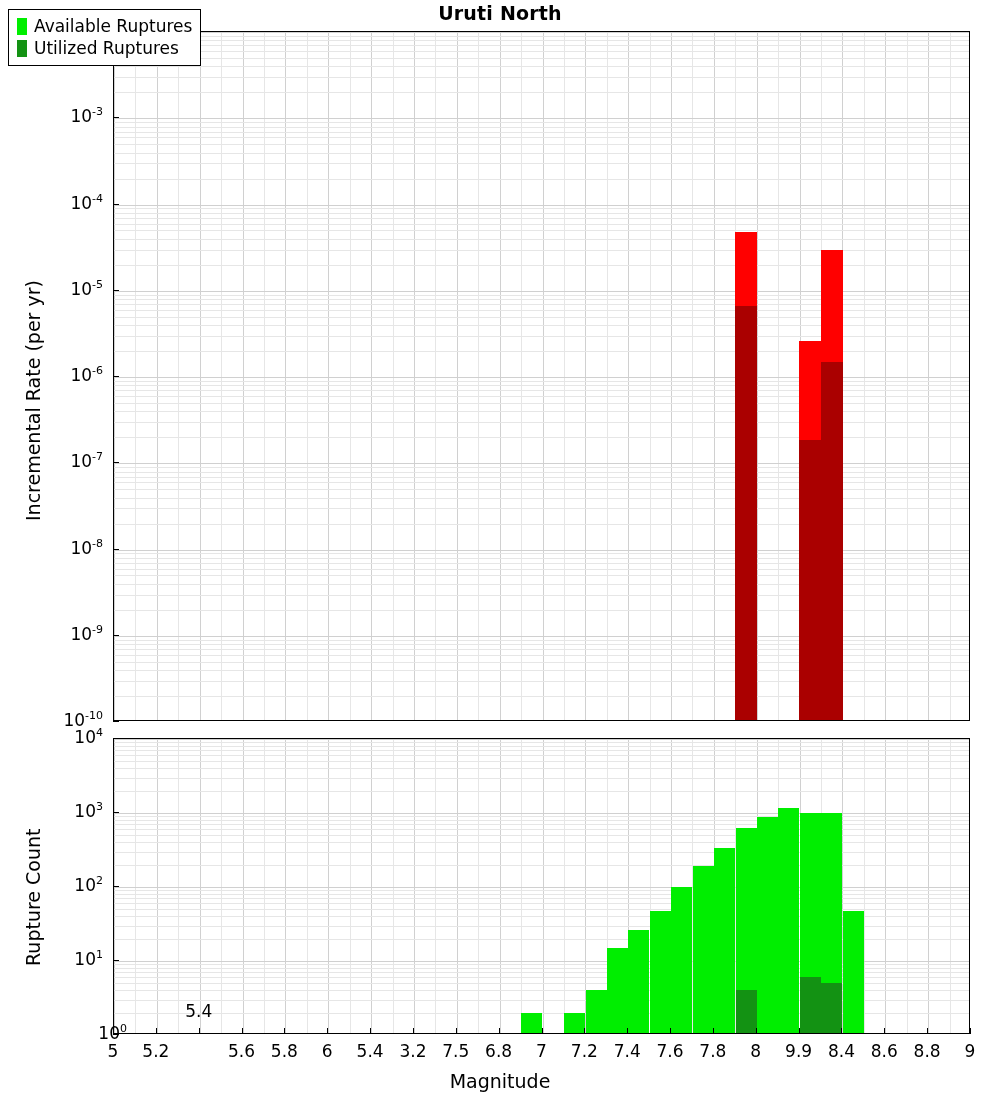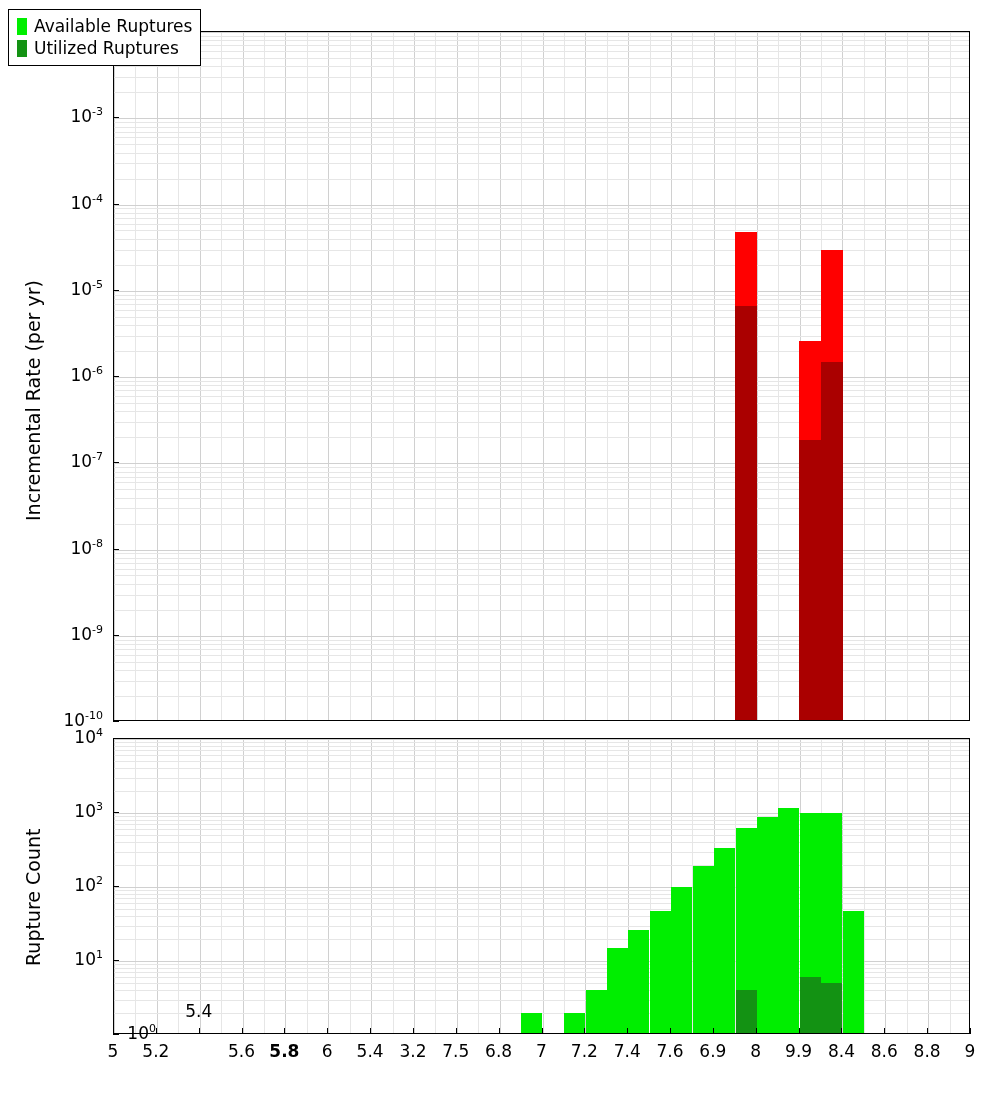--- a/index.html
+++ b/index.html
@@ -154,20 +154,21 @@
     white-space: nowrap;
   }
   #legend-top { right: 22px; top: 20px; }
   #legend-bottom { left: 8px; top: 9px; }
 </style>
 </head>
 <body>
 
 <div class="figure">
 
+  <div class="chart-title">Uruti North</div>
 
   <div class="panel" id="panel-top">
     <div class="gridlayer" id="grid-top">
         <div class="gline-v major" style="left: 0px;"></div>
         <div class="gline-v" style="left: 21px;"></div>
         <div class="gline-v major" style="left: 43px;"></div>
         <div class="gline-v" style="left: 64px;"></div>
         <div class="gline-v major" style="left: 86px;"></div>
         <div class="gline-v" style="left: 107px;"></div>
         <div class="gline-v major" style="left: 129px;"></div>
@@ -411,66 +412,67 @@
   </div>
   <div id="ticks-bottom">
       <div class="ylabel-tick" style="right: 897px; top: 726px;">10<sup>4</sup></div>
       <div class="tickmark-y" style="left: 113px; top: 738px;"></div>
       <div class="ylabel-tick" style="right: 897px; top: 800px;">10<sup>3</sup></div>
       <div class="tickmark-y" style="left: 113px; top: 812px;"></div>
       <div class="ylabel-tick" style="right: 897px; top: 874px;">10<sup>2</sup></div>
       <div class="tickmark-y" style="left: 113px; top: 886px;"></div>
       <div class="ylabel-tick" style="right: 897px; top: 948px;">10<sup>1</sup></div>
       <div class="tickmark-y" style="left: 113px; top: 960px;"></div>
-      <div class="ylabel-tick" style="right: 844px; top: 1022px; margin-left: 32px;">10<sup>0</sup></div>
+      <div class="ylabel-tick" style="right: 873px; top: 1022px; margin-left: 32px;">10<sup>0</sup></div>
       <div class="tickmark-y" style="left: 113px; top: 1034px;"></div>
       <div class="xlabel-tick" style="left: 83px; width: 60px; top: 1041px;">5</div>
       <div class="tickmark-x" style="left: 113px; top: 1028px;"></div>
       <div class="xlabel-tick" style="left: 125.85px; width: 60px; top: 1041px;">5.2</div>
       <div class="tickmark-x" style="left: 156px; top: 1028px;"></div>
       <div class="xlabel-tick" style="left: 168.7px; width: 60px; top: 1001px;">5.4</div>
       <div class="tickmark-x" style="left: 199px; top: 1028px;"></div>
       <div class="xlabel-tick" style="left: 211.55px; width: 60px; top: 1041px;">5.6</div>
       <div class="tickmark-x" style="left: 242px; top: 1028px;"></div>
-      <div class="xlabel-tick" style="left: 254.4px; width: 60px; top: 1041px; font-weight: bold;">5.8</div>
+      <div class="xlabel-tick" style="left: 254.4px; width: 60px; top: 1041px;">5.8</div>
       <div class="tickmark-x" style="left: 284px; top: 1028px;"></div>
       <div class="xlabel-tick" style="left: 297.25px; width: 60px; top: 1041px;">6</div>
       <div class="tickmark-x" style="left: 327px; top: 1028px;"></div>
       <div class="xlabel-tick" style="left: 340.1px; width: 60px; top: 1041px;">5.4</div>
       <div class="tickmark-x" style="left: 370px; top: 1028px;"></div>
       <div class="xlabel-tick" style="left: 382.95px; width: 60px; top: 1041px;">3.2</div>
       <div class="tickmark-x" style="left: 413px; top: 1028px;"></div>
       <div class="xlabel-tick" style="left: 425.8px; width: 60px; top: 1041px;">7.5</div>
       <div class="tickmark-x" style="left: 456px; top: 1028px;"></div>
       <div class="xlabel-tick" style="left: 468.65px; width: 60px; top: 1041px;">6.8</div>
       <div class="tickmark-x" style="left: 499px; top: 1028px;"></div>
       <div class="xlabel-tick" style="left: 511.5px; width: 60px; top: 1041px;">7</div>
       <div class="tickmark-x" style="left: 542px; top: 1028px;"></div>
       <div class="xlabel-tick" style="left: 554.35px; width: 60px; top: 1041px;">7.2</div>
       <div class="tickmark-x" style="left: 584px; top: 1028px;"></div>
       <div class="xlabel-tick" style="left: 597.2px; width: 60px; top: 1041px;">7.4</div>
       <div class="tickmark-x" style="left: 627px; top: 1028px;"></div>
       <div class="xlabel-tick" style="left: 640.05px; width: 60px; top: 1041px;">7.6</div>
       <div class="tickmark-x" style="left: 670px; top: 1028px;"></div>
-      <div class="xlabel-tick" style="left: 682.9px; width: 60px; top: 1041px;">6.9</div>
+      <div class="xlabel-tick" style="left: 682.9px; width: 60px; top: 1041px;">7.8</div>
       <div class="tickmark-x" style="left: 713px; top: 1028px;"></div>
       <div class="xlabel-tick" style="left: 725.75px; width: 60px; top: 1041px;">8</div>
       <div class="tickmark-x" style="left: 756px; top: 1028px;"></div>
       <div class="xlabel-tick" style="left: 768.6px; width: 60px; top: 1041px;">9.9</div>
       <div class="tickmark-x" style="left: 799px; top: 1028px;"></div>
       <div class="xlabel-tick" style="left: 811.45px; width: 60px; top: 1041px;">8.4</div>
       <div class="tickmark-x" style="left: 841px; top: 1028px;"></div>
       <div class="xlabel-tick" style="left: 854.3px; width: 60px; top: 1041px;">8.6</div>
       <div class="tickmark-x" style="left: 884px; top: 1028px;"></div>
       <div class="xlabel-tick" style="left: 897.15px; width: 60px; top: 1041px;">8.8</div>
       <div class="tickmark-x" style="left: 927px; top: 1028px;"></div>
       <div class="xlabel-tick" style="left: 940px; width: 60px; top: 1041px;">9</div>
       <div class="tickmark-x" style="left: 970px; top: 1028px;"></div>
     </div>
   <div class="ytitle" id="ytitle-bottom" style="left: 22px; top: 966px;">Rupture Count</div>
+  <div class="xtitle" id="xtitle" style="top: 1070px;">Magnitude</div>
 
   <div class="legend" id="legend-bottom">
     <div class="legend-row">
       <span class="legend-swatch" id="sw-b0" style="background: rgb(0, 238, 0);"></span>
       <span class="legend-text">Available Ruptures</span>
     </div>
     <div class="legend-row">
       <span class="legend-swatch" id="sw-b1" style="background: rgb(19, 146, 19);"></span>
       <span class="legend-text">Utilized Ruptures</span>
     </div>

